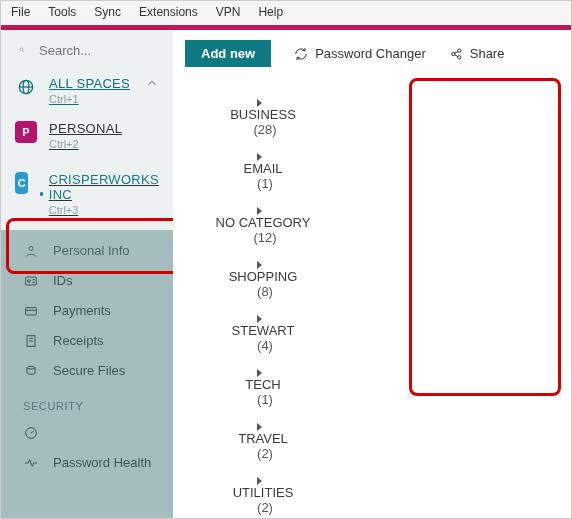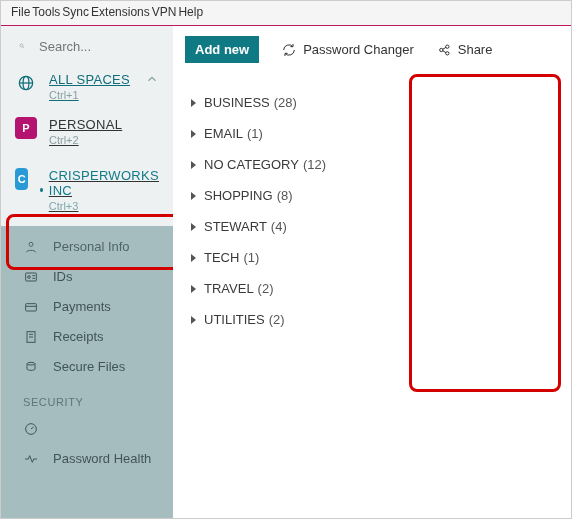--- a/index.html
+++ b/index.html
@@ -8,23 +8,23 @@
     font-size: 13px;
     background: #fff;
     width: 572px;
     height: 519px;
     border: 1px solid #ccc;
     overflow: hidden;
     color: #333;
   }
   .menubar {
     display: flex;
-    gap: 2px;
+    gap: 18px;
     padding: 4px 10px 6px 10px;
-    border-bottom: 1px solid #be185d;
+    border-bottom: 5px solid #be185d;
     background: #f5f5f5;
     font-size: 12px;
   }
   .menubar span { cursor: default; }
   .layout { display: flex; height: calc(100% - 25px); }
   .sidebar {
     width: 172px;
     background: #a6bdbf;
     display: flex;
     flex-direction: column;
@@ -97,40 +97,41 @@
     background: #fff;
     padding: 10px 12px;
     position: relative;
   }
   .toolbar {
     display: flex; align-items: center; gap: 22px;
     margin-bottom: 16px;
   }
   .btn-add {
     background: #0f7a84; color: #fff;
-    border: none; padding: 6px 10px;
+    border: none; padding: 6px 16px;
     font-size: 13px; font-weight: 600;
     cursor: pointer;
   }
   .tool-link { display:flex; align-items:center; gap:6px; color:#333; font-size:13px; cursor:pointer;}
   .tool-link svg { width:16px;height:16px; }
   .categories {
     position: relative;
     padding: 8px 6px 8px 2px;
     width: 160px;
   }
   .hl-cat {
     left: 236px; top: 48px; width: 152px; height: 318px;
   }
   .cat-item {
     display:flex; align-items:center;
     padding: 8px 4px;
     font-size: 13px;
     color: #3a3a3a;
     cursor: pointer;
+    flex-direction: column;
   }
   .cat-item .tri {
     width: 0; height: 0;
     border-top: 4px solid transparent;
     border-bottom: 4px solid transparent;
     border-left: 5px solid #555;
     margin-right: 8px;
   }
   .cat-count { margin-left: 4px; color:#555;}
   .hidden-row { opacity:0.85; }

